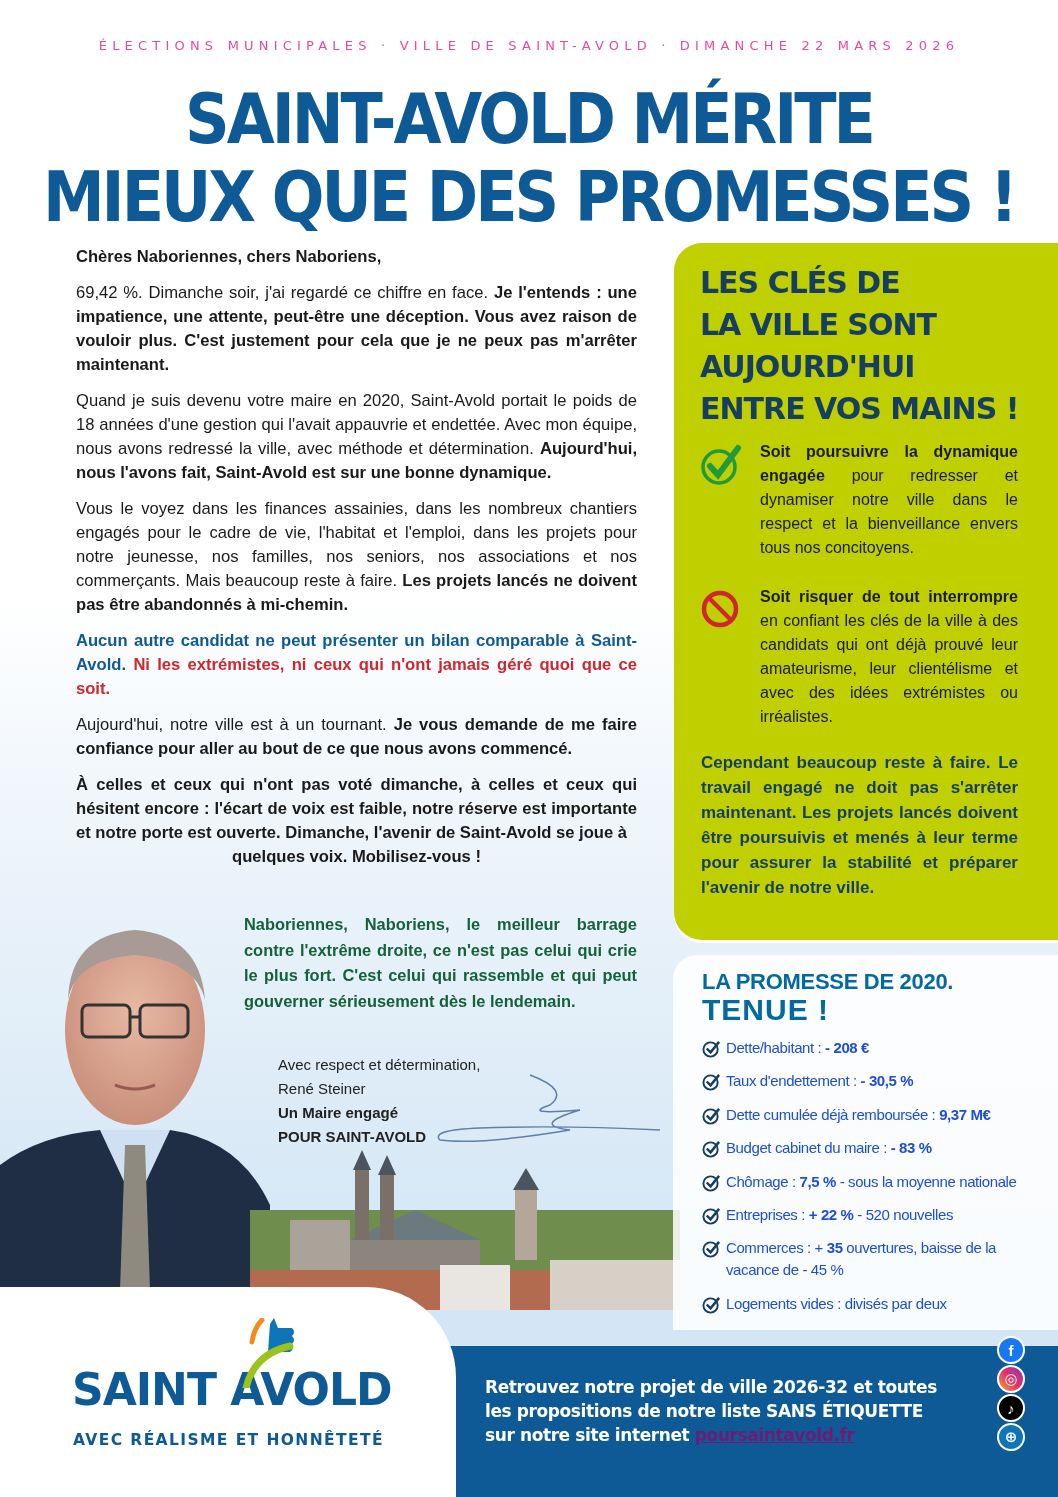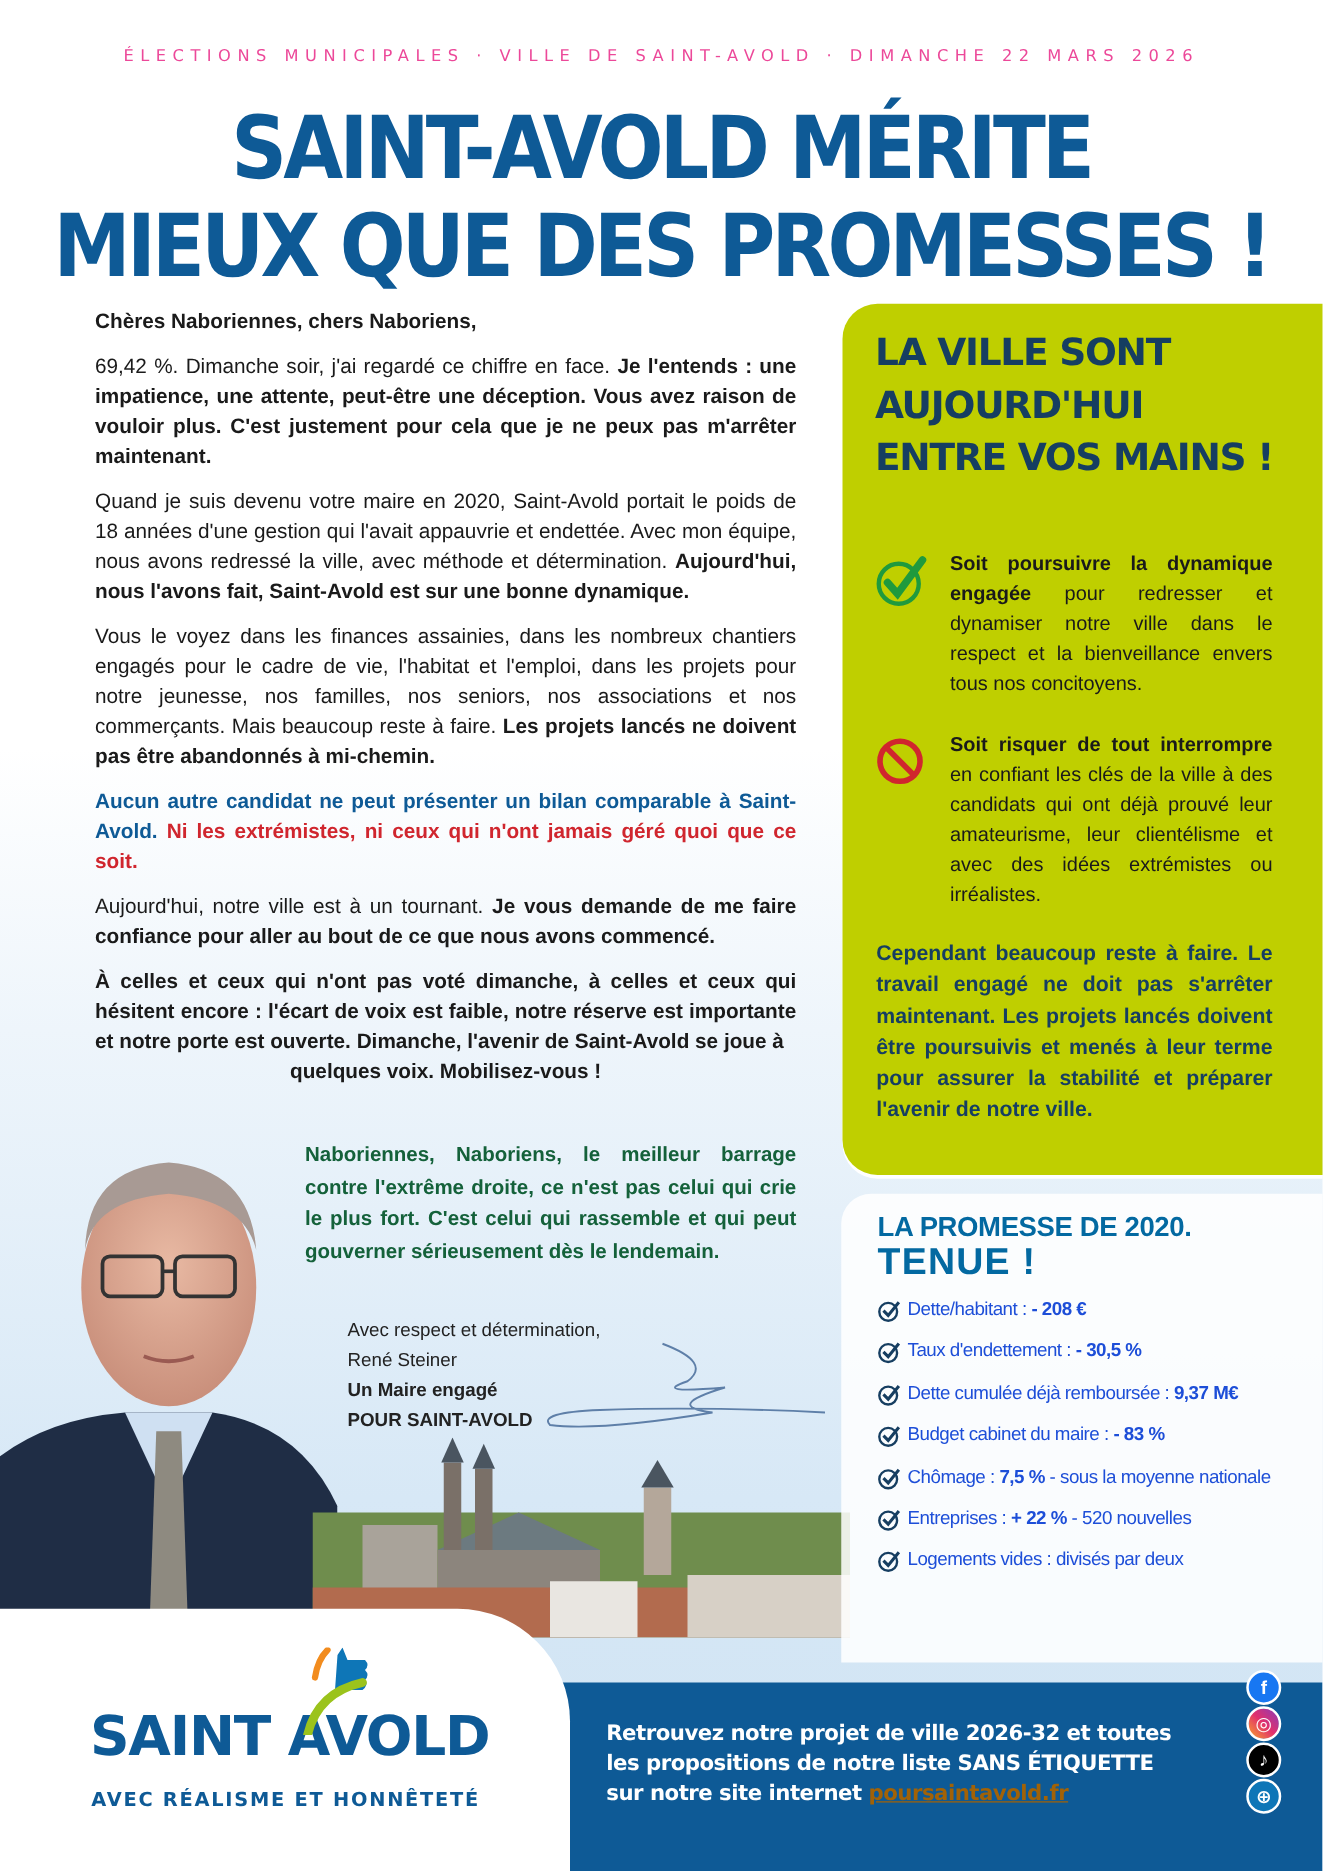--- a/index.html
+++ b/index.html
@@ -100,21 +100,21 @@
   .logo { position: absolute; left: 70px; top: 1320px; width: 340px; height: 140px; }
   .logo .pour { position: absolute; left: 26px; top: 2px; color: #0e76b7; font-weight: 900; font-size: 44px; letter-spacing: -1px; font-family: "DejaVu Sans", sans-serif; }
   .logo .saint { position: absolute; left: 2px; top: 44px; color: #0e5a96; font-weight: 900; font-size: 44px; letter-spacing: -1px; font-family: "DejaVu Sans", sans-serif; }
   .logo .tagline { position: absolute; left: 3px; top: 95px; color: #0e5a96; font-weight: bold; font-size: 15.5px; letter-spacing: 1.4px; font-family: "DejaVu Sans", sans-serif; margin-top: 16px; }
   .logo svg { position: absolute; left: 170px; top: -2px; }
 
   .cta {
     position: absolute; left: 485px; top: 1375px; width: 470px;
     color: #ffffff; font-weight: 900; font-size: 17px; line-height: 24px; font-family: "DejaVu Sans", sans-serif; letter-spacing: -0.4px;
   }
-  .cta a { color: #a16207; text-decoration: underline; }
+  .cta a { color: #701a75; text-decoration: underline; }
   .socials { position: absolute; left: 997px; top: 1336px; width: 30px; }
   .socials .s { width: 28px; height: 28px; border-radius: 50%; border: 2px solid #fff; margin-bottom: 1px; display: flex; align-items: center; justify-content: center; color: #fff; font-weight: bold; font-size: 15px; }
   .s-fb { background: #1877f2; }
   .s-ig { background: linear-gradient(45deg,#f9a62b,#e1306c,#8a3ab9); }
   .s-tt { background: #000; }
   .s-web { background: #0e76b7; }
 </style>
 </head>
 <body>
 
@@ -176,20 +176,21 @@
   <div>René Steiner</div>
   <div class="b">Un Maire engagé</div>
   <div class="b">POUR SAINT-AVOLD</div>
 </div>
 <svg class="sig-scribble" width="240" height="80" viewBox="0 0 240 80">
   <path d="M110 5 Q150 20 130 35 Q100 45 160 40 Q110 55 150 60 Q60 75 20 70 Q10 60 60 58 Q140 55 240 60" stroke="#5e7fa8" stroke-width="1.5" fill="none"></path>
 </svg>
 
 <div class="green-panel"></div>
 <div class="gp-title">
+  <span>LES CLÉS DE</span>
   <span>LA VILLE SONT</span>
   <span>AUJOURD'HUI</span>
   <span>ENTRE VOS MAINS !</span>
 </div>
 
 <div class="option" style="top:440px;">
   <svg class="ic" viewBox="0 0 42 42">
     <circle cx="19" cy="23" r="16" fill="none" stroke="#1f9a3d" stroke-width="3.5"></circle>
     <path d="M10 22 L18 31 L38 4" stroke="#1f9a3d" stroke-width="6" fill="none" stroke-linecap="round"></path>
   </svg>
@@ -229,20 +230,24 @@
         <path d="M5 10 L9 14 L18 3" stroke="#163e61" stroke-width="2.6" fill="none"></path>
       </svg><span>Budget cabinet du maire : </span><b>- 83 %</b></li>
   <li><svg class="chk" viewBox="0 0 20 20">
         <circle cx="9" cy="11" r="7.5" fill="none" stroke="#163e61" stroke-width="2"></circle>
         <path d="M5 10 L9 14 L18 3" stroke="#163e61" stroke-width="2.6" fill="none"></path>
       </svg><span>Chômage : </span><b>7,5 %</b><span> - sous la moyenne nationale</span></li>
   <li><svg class="chk" viewBox="0 0 20 20">
         <circle cx="9" cy="11" r="7.5" fill="none" stroke="#163e61" stroke-width="2"></circle>
         <path d="M5 10 L9 14 L18 3" stroke="#163e61" stroke-width="2.6" fill="none"></path>
       </svg><span>Entreprises : </span><b>+ 22 %</b><span> - 520 nouvelles</span></li>
+  <li class="two" style="width:300px;"><svg class="chk" viewBox="0 0 20 20">
+        <circle cx="9" cy="11" r="7.5" fill="none" stroke="#163e61" stroke-width="2"></circle>
+        <path d="M5 10 L9 14 L18 3" stroke="#163e61" stroke-width="2.6" fill="none"></path>
+      </svg><span>Commerces : + </span><b>35</b><span> ouvertures, baisse de la vacance de - 45 %</span></li>
   <li><svg class="chk" viewBox="0 0 20 20">
         <circle cx="9" cy="11" r="7.5" fill="none" stroke="#163e61" stroke-width="2"></circle>
         <path d="M5 10 L9 14 L18 3" stroke="#163e61" stroke-width="2.6" fill="none"></path>
       </svg><span>Logements vides : divisés par deux</span></li>
 </ul>
 
 <div class="bottom-band"></div>
 <div class="bottom-white"></div>
 
 <div class="logo">

